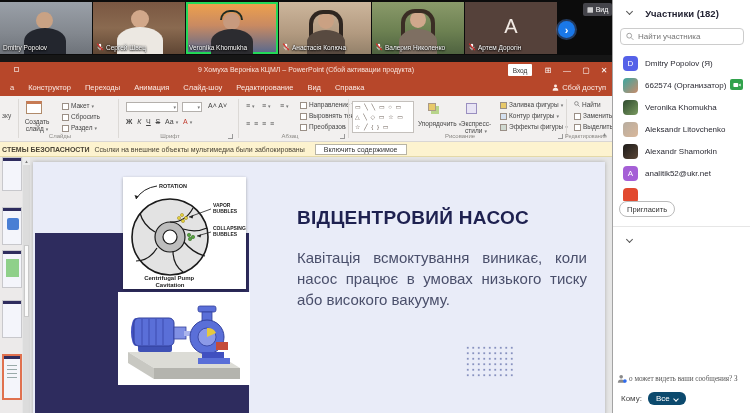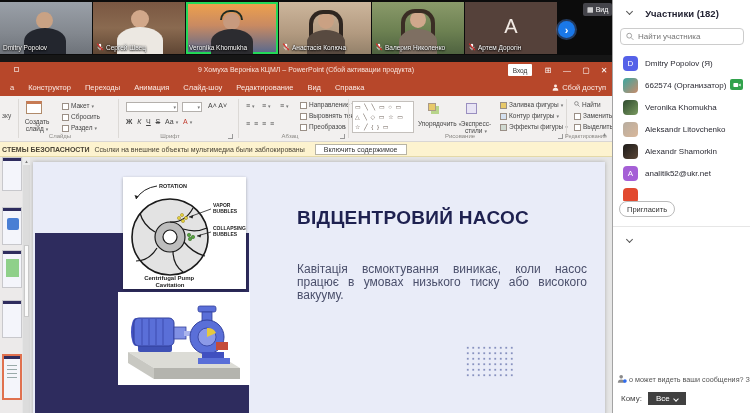--- a/index.html
+++ b/index.html
@@ -96,22 +96,22 @@
 
   
   #slide { position:absolute; left:33px; top:5px; width:572px; height:324px; background:#e9ecf8;
     box-shadow:0 0 4px rgba(0,0,0,.25); overflow:hidden; }
   #navy-rect { position:absolute; left:2px; top:71px; width:214px; height:180px; background:#2e2c5e; }
   #diagram-box { position:absolute; left:90px; top:15px; width:123px; height:112px; background:#fff;
     box-shadow:0 1px 3px rgba(0,0,0,.3); }
   #pump-box { position:absolute; left:85px; top:130px; width:132px; height:93px; background:#fff; }
   #slide-title { position:absolute; left:264px; top:45px; font-size:19px; font-weight:bold;
     color:#1e2150; letter-spacing:.3px; }
-  #slide-body { position:absolute; left:264px; top:85px; width:290px; font-size:12px; line-height:13px;
-    color:#4a4f6b; text-align:justify;margin-top:16px; }
+  #slide-body { position:absolute; left:264px; top:85px; width:290px; font-size:15px; line-height:21px;
+    color:#4a4f6b; text-align:justify; }
   #dots { position:absolute; left:432px; top:183px; width:50px; height:34px;
     background:radial-gradient(circle, #8892c0 0.8px, transparent 1px); background-size:5.5px 5.5px; }
 
   
   #panel { position:absolute; left:612px; top:0; width:138px; height:413px; background:#fff;
     border-left:1px solid #a3a3a3; font-size:8.5px; color:#232333; }
   #panel-header { position:absolute; left:0; top:0; width:138px; height:24px; }
   #panel-title { position:absolute; left:0; right:0; top:8px; text-align:center; font-weight:bold; font-size:9.5px; }
   .chev { display:inline-block; width:5px; height:5px; border-right:1.2px solid #555;
     border-bottom:1.2px solid #555; transform:rotate(45deg); }
@@ -132,24 +132,24 @@
   .badge { position:absolute; right:8px; top:5px; width:13px; height:11px; background:#31a24c;
     border-radius:2px; display:flex; align-items:center; justify-content:center; }
   #panel-btns { position:absolute; left:0; top:201px; width:138px; height:20px; background:#fff; }
   .pbtn { position:absolute; top:0; height:16px; border:1px solid #bbb; border-radius:8px; background:#fff;
     font-size:7.5px; color:#333; display:flex; align-items:center; padding:0 7px; white-space:nowrap; }
   #panel-div { position:absolute; left:0; top:226px; width:138px; height:1px; background:#e6e6e6; }
   #chat-header { position:absolute; left:0; top:232px; width:138px; height:16px; }
   #chat-title { position:absolute; left:0; right:0; top:3px; text-align:center; font-weight:bold; font-size:9px; }
   #chat-chev { position:absolute; left:14px; top:5px; }
   #privacy { position:absolute; left:4px; top:374px; width:134px; display:flex; align-items:center; gap:2px;
-    font-size:7.2px; color:#555; white-space:nowrap; overflow:hidden; }
+    font-size:7.2px; color:#555; white-space:nowrap; overflow:hidden;font-family:Liberation Serif, serif; }
   #to-row { position:absolute; left:8px; top:392px; display:flex; align-items:center; gap:6px; }
   #to-label { font-size:8px; color:#444; }
-  #to-pill { background:#404040; color:#fff; border-radius:0; padding:2px 8px; font-size:8px;
+  #to-pill { background:#0c4a6e; color:#fff; border-radius:6px; padding:2px 8px; font-size:8px;
     display:flex; align-items:center; gap:4px; }
   #to-pill .chev { border-color:#fff; width:4px; height:4px; }
 </style>
 </head>
 <body>
 
 <div id="screen">
 
   <div id="video-strip">
 

